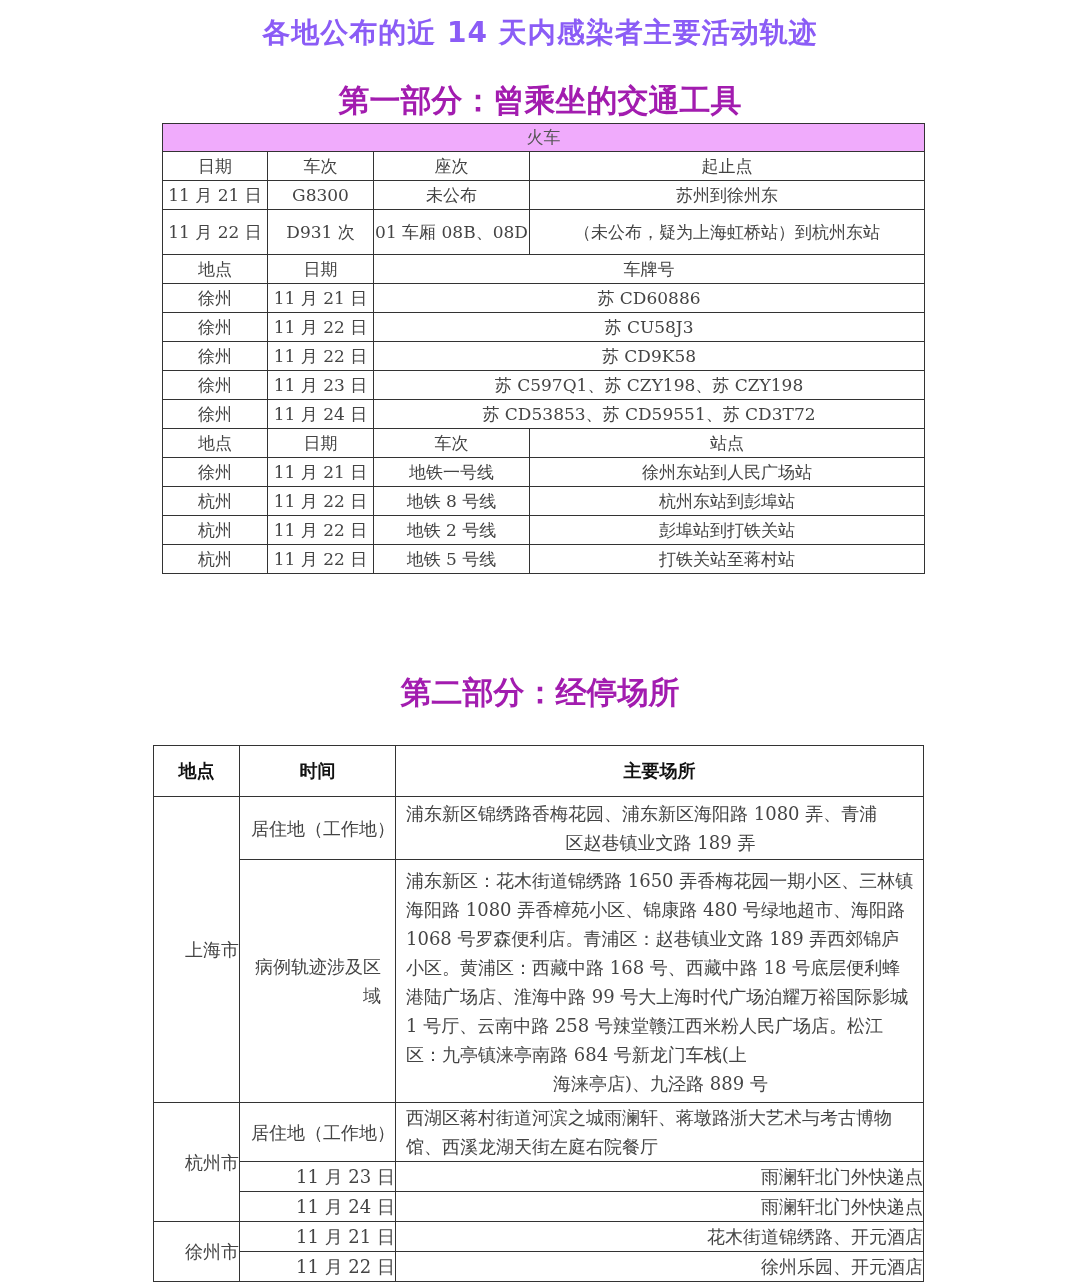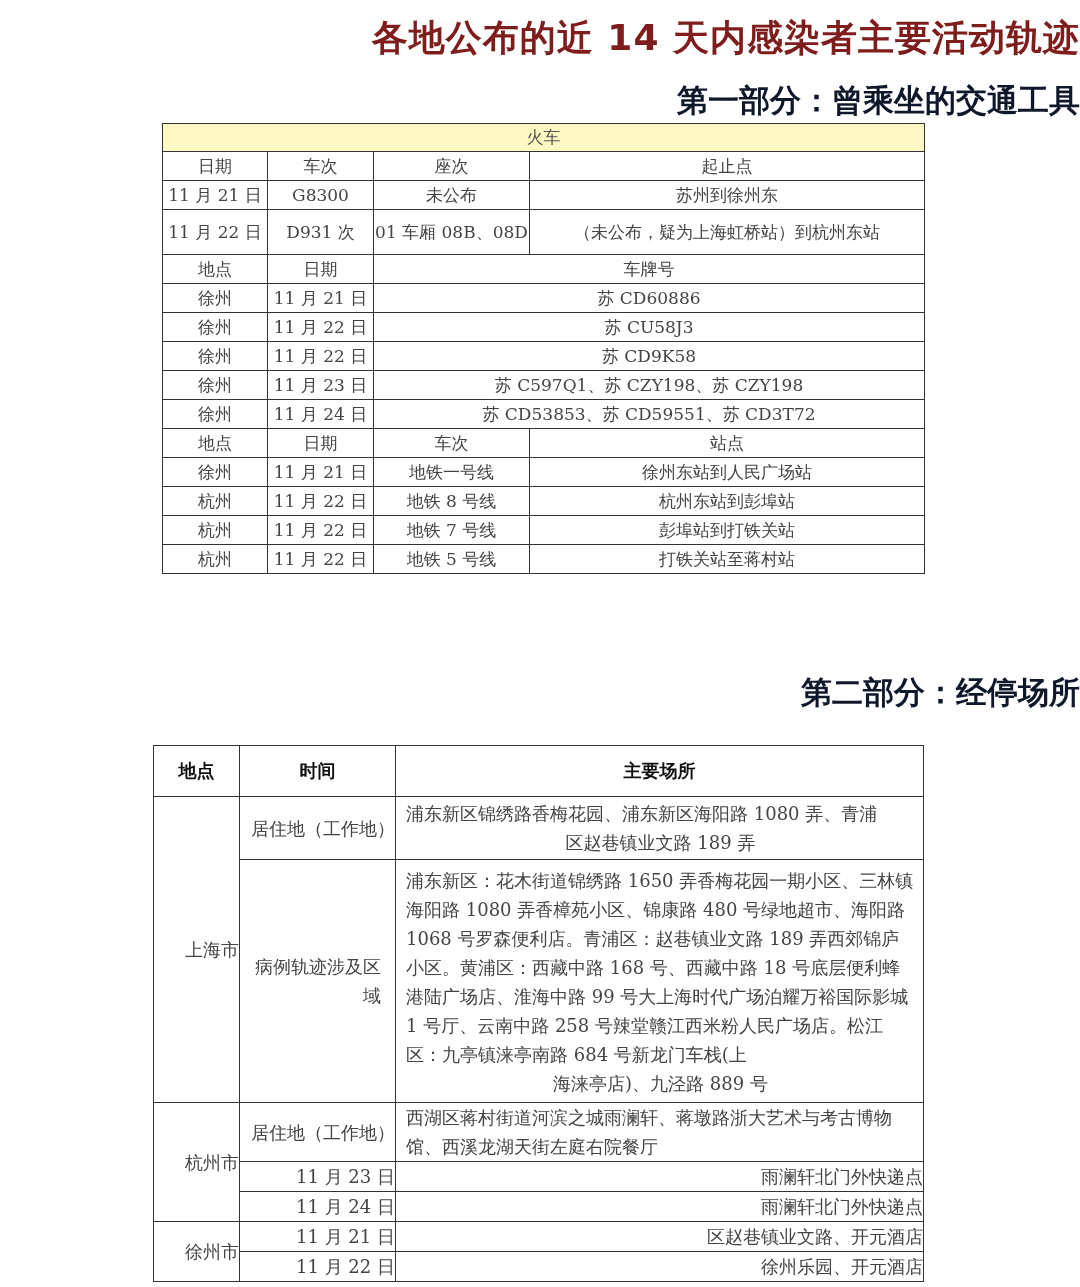--- a/index.html
+++ b/index.html
@@ -1,25 +1,25 @@
 <!DOCTYPE html>
 <html><head>
 <meta charset="utf-8">
 <style>
   html, body { margin:0; padding:0; background:#ffffff; }
   body { width:1080px; height:1287px; position:relative; overflow:hidden; font-family:"DejaVu Serif","Liberation Serif",serif; color:#333; }
-  .title { position:absolute; left:0; top:14px; width:1080px; text-align:right; font-family:"DejaVu Sans","Liberation Sans",sans-serif; font-weight:bold; font-size:36px; color:#7f1d1d; letter-spacing:1px; }
-  .subtitle { position:absolute; left:0; width:1080px; text-align:right; font-family:"DejaVu Sans","Liberation Sans",sans-serif; font-weight:bold; font-size:31px; color:#0f172a; }
+  .title { position:absolute; left:0; top:14px; width:1080px; text-align:center; font-family:"DejaVu Sans","Liberation Sans",sans-serif; font-weight:bold; font-size:28px; color:#8b5cf6; letter-spacing:1px; }
+  .subtitle { position:absolute; left:0; width:1080px; text-align:center; font-family:"DejaVu Sans","Liberation Sans",sans-serif; font-weight:bold; font-size:31px; color:#a21caf; }
   .sub1 { top:80px; }
   .sub2 { top:672px; }
   table { border-collapse:collapse; position:absolute; table-layout:fixed; }
   td, th { border:1.5px solid #333; text-align:center; font-weight:normal; font-size:17px; color:#444; padding:0; }
   .t1 { left:162px; top:123px; width:763px; }
   .t1 td { height:28px; }
-  .t1 .yellow td { background:#fef9c3; height:27px; color:#555; }
+  .t1 .yellow td { background:#f0abfc; height:27px; color:#555; }
   .t1 .tall td { height:44px; }
   .t2 { left:153px; top:745px; width:771px; }
   .t2 th { font-family:"DejaVu Sans","Liberation Sans",sans-serif; font-weight:bold; font-size:18px; color:#111; height:50px; }
   .t2 td { font-size:18px; line-height:29px;text-align:right; }
   .t2 td.left { text-align:left; padding:0 8px 0 10px; }
   .t2 td.just { text-align:left; padding:4px 8px 4px 10px; }
   .lastline { display:block; text-align:center; }
 </style>
 </head>
 <body>
@@ -102,21 +102,21 @@
   </tr>
   <tr>
     <td>杭州</td>
     <td>11 月 22 日</td>
     <td>地铁 8 号线</td>
     <td>杭州东站到彭埠站</td>
   </tr>
   <tr>
     <td>杭州</td>
     <td>11 月 22 日</td>
-    <td>地铁 7 号线</td>
+    <td>地铁 2 号线</td>
     <td>彭埠站到打铁关站</td>
   </tr>
   <tr>
     <td>杭州</td>
     <td>11 月 22 日</td>
     <td>地铁 5 号线</td>
     <td>打铁关站至蒋村站</td>
   </tr>
 </tbody>
   </table>
@@ -159,20 +159,20 @@
     <td style="height:29px">11 月 23 日</td>
     <td>雨澜轩北门外快递点</td>
   </tr>
   <tr>
     <td style="height:29px">11 月 24 日</td>
     <td>雨澜轩北门外快递点</td>
   </tr>
   <tr>
     <td rowspan="2">徐州市</td>
     <td style="height:29px">11 月 21 日</td>
-    <td>区赵巷镇业文路、开元酒店</td>
+    <td>花木街道锦绣路、开元酒店</td>
   </tr>
   <tr>
     <td style="height:29px">11 月 22 日</td>
     <td>徐州乐园、开元酒店</td>
   </tr>
 </tbody>
   </table>
 
 </body></html>

